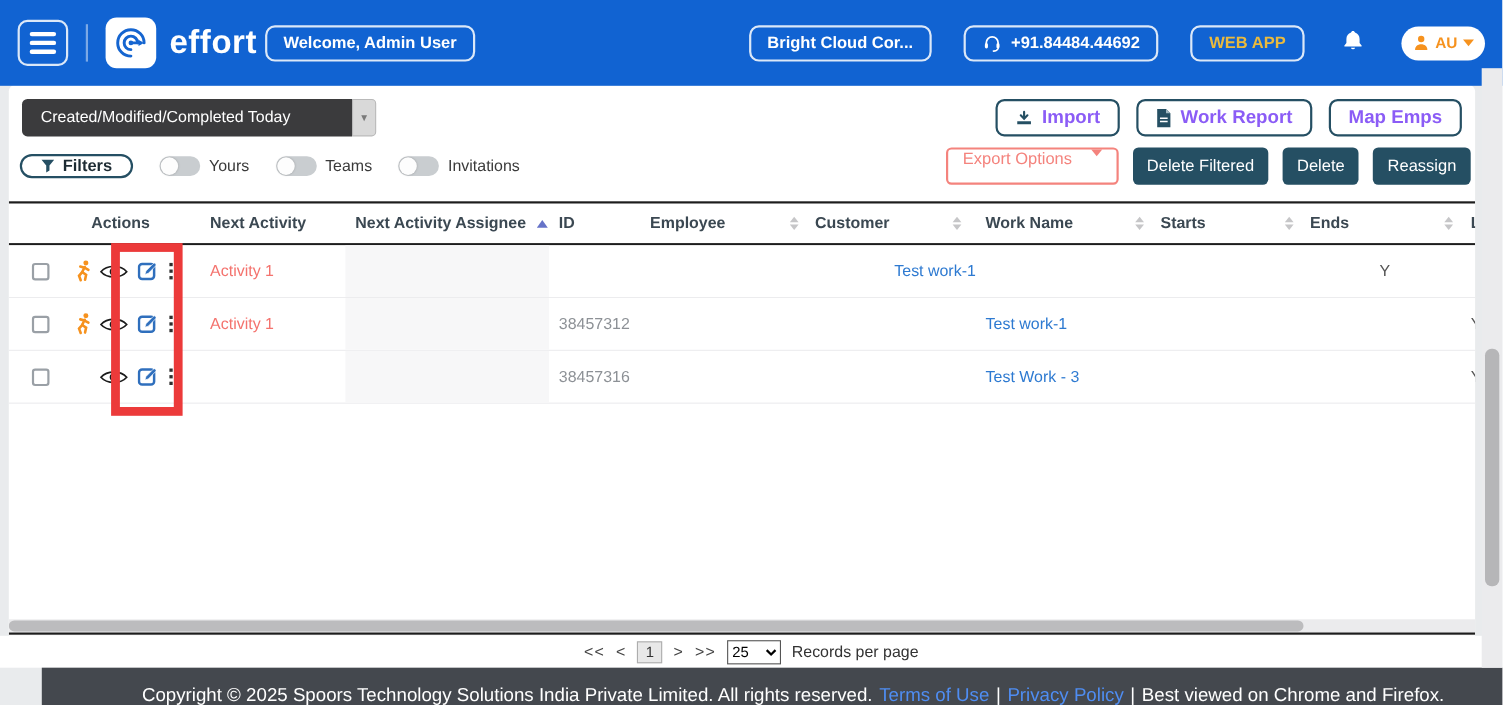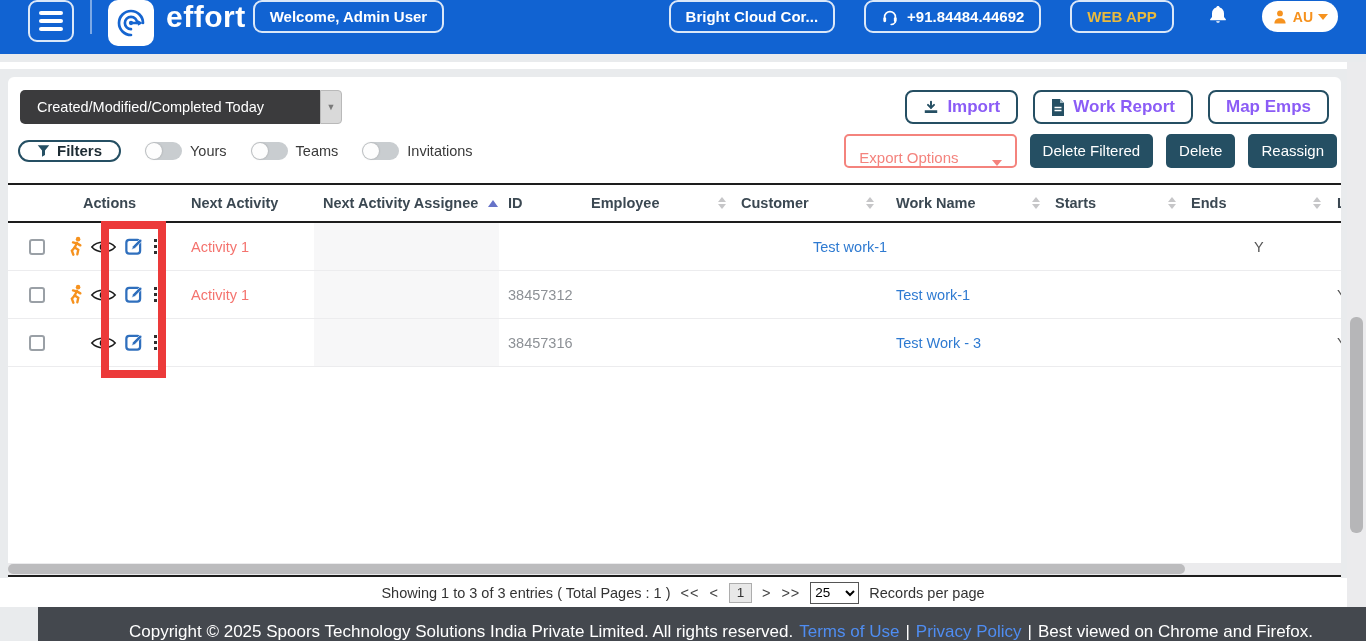--- a/index.html
+++ b/index.html
@@ -1,22 +1,22 @@
 <!DOCTYPE html>
 <html><head>
 <meta charset="utf-8">
 <style>
   * { margin:0; padding:0; box-sizing:border-box; }
   html,body { width:1366px; height:641px; overflow:hidden; background:#fff;
               font-family:"Liberation Sans", sans-serif; }
   #screen { position:relative; width:1366px; height:641px; background:#e9ebed; overflow:hidden; }
 
   
-  .app-header { position:absolute; top:0; left:0; width:1366px; height:54px; background:#1163d2;
-                display:flex; align-items:flex-start; padding:0 28px; z-index:5; }
+  .app-header { position:absolute; top:0; left:0; width:1366px; height:78px; background:#1163d2;
+                display:flex; align-items:center; padding:0 16px; z-index:5; }
   .hamburger { width:46px; height:42px; border:2px solid rgba(255,255,255,.85); border-radius:9px;
                display:flex; flex-direction:column; justify-content:center; align-items:center; gap:4px; cursor:pointer; }
   .hamburger span { width:24px; height:4px; background:#fff; border-radius:2px; }
   .hdr-divider { width:2px; height:34px; background:rgba(255,255,255,.45); margin:0 16px; }
   .logo-box { width:46px; height:46px; background:#fff; border-radius:10px; display:flex; align-items:center; justify-content:center; }
   .brand { color:#fff; font-size:30px; font-weight:700; letter-spacing:.5px; margin-left:12px; }
   .hdr-pill { border:2px solid rgba(255,255,255,.85); border-radius:9px; color:#fff; font-weight:700;
               font-size:15px; padding:0 15px; height:33px; display:flex; align-items:center; gap:8px; white-space:nowrap; }
   .welcome { margin-left:7px; }
   .hdr-right { margin-left:auto; display:flex; align-items:center; gap:29px; }
@@ -45,21 +45,21 @@
   .row2 { position:absolute; top:56px; left:10px; right:4px; height:35px; display:flex; justify-content:space-between; align-items:center; }
   .row2-left { display:flex; align-items:center; gap:24px; }
   .btn-filters { border:2px solid #254f63; border-radius:18px; background:#fff; color:#1d2b33; font-weight:700;
                  font-size:15px; padding:0 17px; height:22px; display:flex; align-items:center; gap:7px; cursor:pointer; }
   .toggle-wrap { display:flex; align-items:center; gap:8px; cursor:pointer; }
   .toggle { width:37px; height:18px; border-radius:9px; background:#c9cdd0; position:relative; }
   .toggle .knob { position:absolute; left:1px; top:1px; width:16px; height:16px; border-radius:50%; background:#fdfdfd; box-shadow:0 0 2px rgba(0,0,0,.25); }
   .toggle-label { font-size:14.5px; color:#3a3a3a; }
   .row2-right { display:flex; align-items:center; gap:13px; }
   .btn-export { border:2px solid #f4837d; border-radius:5px; background:#fff; color:#f4837d; font-size:15px;
-                padding:0 13px; height:34px; display:flex; align-items:flex-end; gap:33px; cursor:pointer; }
+                padding:0 13px; height:34px; display:flex; align-items:flex-start; gap:17px; cursor:pointer; }
   .caret-dn-salmon { width:0; height:0; border-left:5px solid transparent; border-right:5px solid transparent; border-top:6px solid #f4837d; }
   .btn-navy { background:#254f63; border:none; border-radius:5px; color:#fff; font-size:15px; font-weight:500;
               padding:0 13px; height:34px; display:flex; align-items:center; cursor:pointer; white-space:nowrap;
               font-family:Liberation Sans, sans-serif; }
 
   
   .table { position:absolute; top:106px; left:0; width:1333px; }
   .thead { display:flex; height:40px; border-top:2px solid #1d1d1d; border-bottom:2px solid #1d1d1d;
            align-items:center; font-weight:700; color:#3b4852; font-size:14.5px; }
   .th, .td { flex-shrink:0; display:flex; align-items:center; padding-left:9px; height:100%; }
@@ -535,21 +535,20 @@
     <div class="table-bottom-line"></div>
   </div>
 
   <div class="annotation"></div>
 
   <div class="vscroll">
       <div class="thumb"></div>
     </div>
 
   <div class="pagination">
-    <span>Showing 1 to 3 of 3 entries ( Total Pages : 1 )</span>
     <span class="pg-arrow">&lt;&lt;</span>
     <span class="pg-arrow">&lt;</span>
     <span class="pg-page">1</span>
     <span class="pg-arrow">&gt;</span>
     <span class="pg-arrow">&gt;&gt;</span>
     <select class="pg-select">
       <option>25</option>
     </select>
     <span>Records per page</span>
   </div>

